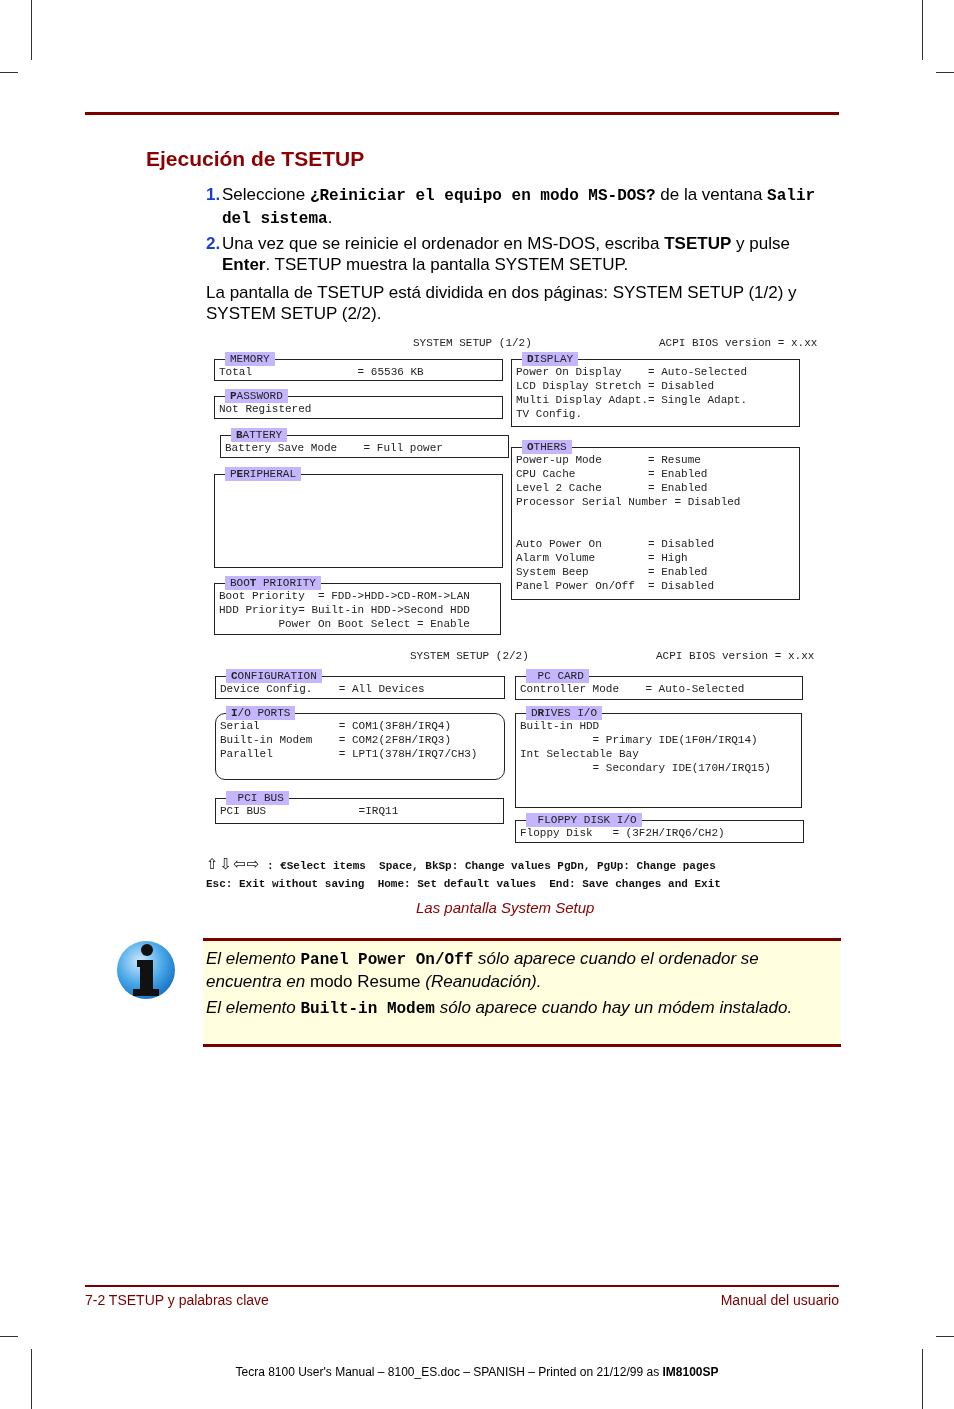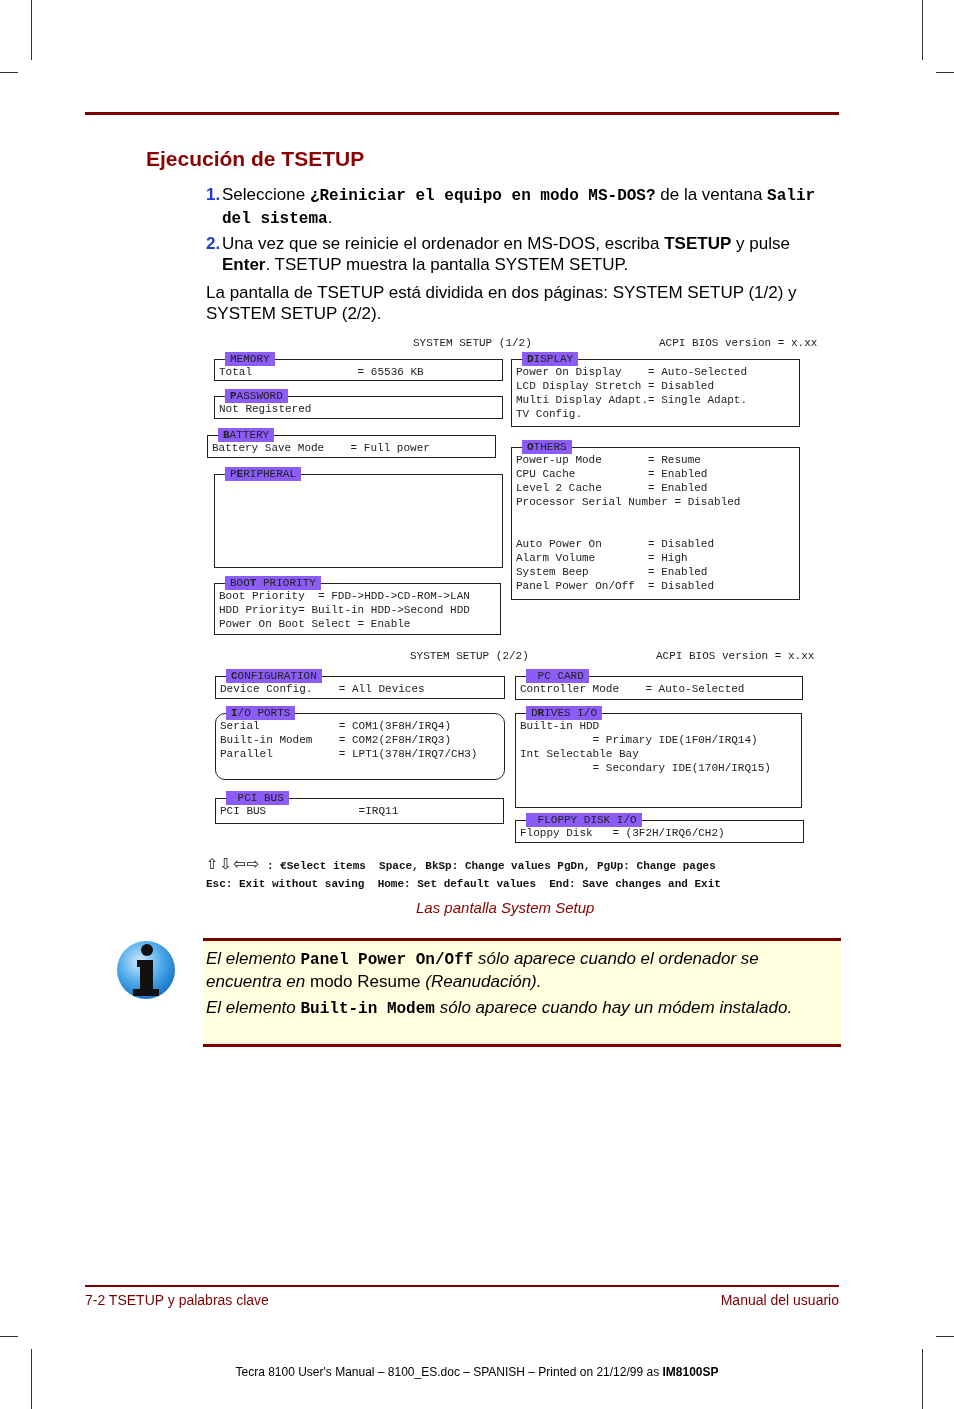--- a/index.html
+++ b/index.html
@@ -18,21 +18,21 @@
 
   .step { position: absolute; left: 206px; font-size: 17px; line-height: 21px; width: 620px; }
   .step .num { position: absolute; left: 0; top: 0; color: #1a3fd0; font-weight: bold; }
   .step .txt { margin-left: 16px; display: block; }
   .mono-b { font-family: "Liberation Mono", monospace; font-weight: bold; font-size: 16px; }
   .bold { font-weight: bold; }
   .para { position: absolute; left: 206px; top: 282px; width: 620px; font-size: 17px; line-height: 21px; }
 
   .scr { position: absolute; font-family: "Liberation Mono", monospace; font-size: 11px; line-height: 14px; white-space: pre; color: #222; }
   .box { position: absolute; border: 1px solid #222; }
-  .box .legend { position: absolute; top: -8px; left: 10px; background: #8b5cf6; padding: 0 5px; font-family: "Liberation Mono", monospace; font-size: 11px; line-height: 14px; white-space: pre; color: #222; }
+  .box .legend { position: absolute; top: -8px; left: 10px; background: #c4b5fd; padding: 0 5px; font-family: "Liberation Mono", monospace; font-size: 11px; line-height: 14px; white-space: pre; color: #222; }
   .box .legend b { font-weight: bold; }
   .box .body { position: absolute; left: 4px; top: 5px; font-family: "Liberation Mono", monospace; font-size: 11px; line-height: 14px; white-space: pre; color: #222; }
 
   .keys { position: absolute; left: 206px; font-family: "Liberation Mono", monospace; font-size: 11px; font-weight: bold; white-space: pre; color: #111; }
   .arrows { font-family: "DejaVu Sans", sans-serif; font-weight: normal; font-size: 15px; letter-spacing: 1px; }
   .caption { position: absolute; left: 416px; top: 899px; font-size: 15px; font-style: italic; color: #8b0000; }
 
   .note { position: absolute; left: 203px; top: 938px; width: 638px; height: 109px; background: #ffffe0; border-top: 3px solid #7a0000; border-bottom: 3px solid #7a0000; }
   .note p { position: absolute; left: 3px; width: 625px; font-size: 17px; line-height: 21px; font-style: italic; }
   .note .up { font-style: normal; }
@@ -77,30 +77,30 @@
 <div class="box" style="left:214px;top:359px;width:289px;height:22px;">
   <span class="legend"><b></b><span>MEMORY</span></span>
   <span class="body">Total                = 65536 KB</span>
 </div>
 
 <div class="box" style="left:214px;top:396px;width:289px;height:23px;">
   <span class="legend"><b>P</b><span>ASSWORD</span></span>
   <span class="body">Not Registered</span>
 </div>
 
-<div class="box" style="left:207px;top:435px;width:289px;height:23px;">
+<div class="box" style="left:220px;top:435px;width:289px;height:23px;">
   <span class="legend"><b>B</b><span>ATTERY</span></span>
   <span class="body">Battery Save Mode    = Full power</span>
 </div>
 
 <div class="box" style="left:214px;top:474px;width:289px;height:94px;">
   <span class="legend"><span>P</span><b>E</b><span>RIPHERAL</span></span>
 </div>
 
-<div class="box" style="left:214px;top:583px;width:287px;height:52px;">
+<div class="box" style="left:214px;top:583px;width:287px;height:52px;text-align:right;">
   <span class="legend"><span>BOO</span><b>T</b><span> PRIORITY</span></span>
   <span class="body">Boot Priority  = FDD-&gt;HDD-&gt;CD-ROM-&gt;LAN
 HDD Priority= Built-in HDD-&gt;Second HDD
 Power On Boot Select = Enable</span>
 </div>
 
 <div class="box" style="left:511px;top:359px;width:289px;height:68px;">
   <span class="legend"><b>D</b><span>ISPLAY</span></span>
   <span class="body">Power On Display    = Auto-Selected
 LCD Display Stretch = Disabled

